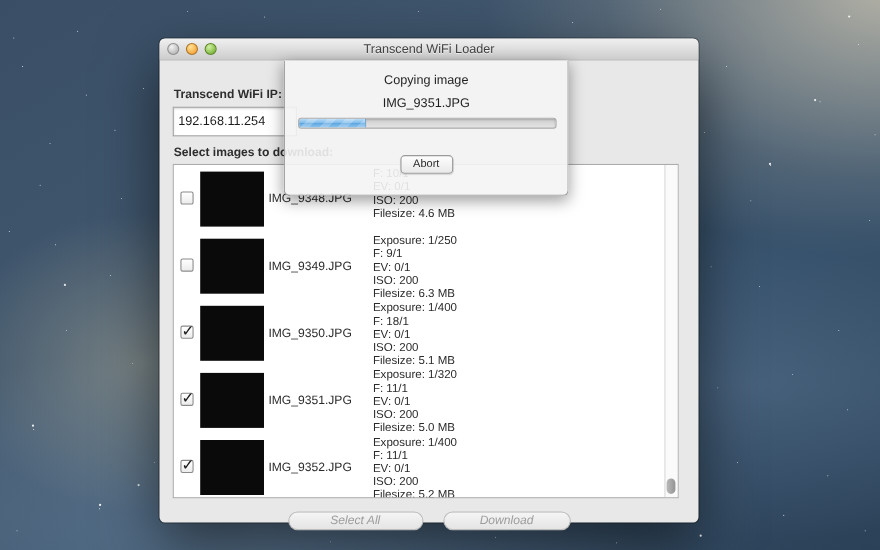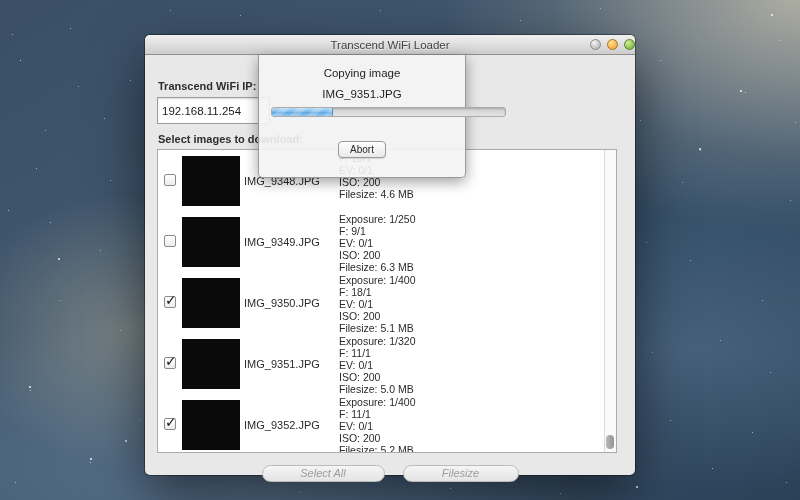--- a/index.html
+++ b/index.html
@@ -52,21 +52,21 @@
   
   .window {
     position:absolute; left:145px; top:35px; width:490px; height:440px;
     border-radius:5px; background:#e8e8e8;
     box-shadow: 0 22px 55px rgba(0,0,0,.55), 0 0 0 1px rgba(0,0,0,.35);
   }
   .titlebar {
     height:20px; border-radius:5px 5px 0 0;
     background:linear-gradient(#f0f0f0, #cdcdcd);
     border-bottom:1px solid #8f8f8f;
-    display:flex; align-items:center; position:relative;justify-content:flex-end;
+    display:flex; align-items:center; position:relative;
   }
   .title {
     position:absolute; left:0; right:0; text-align:center;
     font-size:11.5px; color:#424242; text-shadow:0 1px 0 rgba(255,255,255,.65);
   }
   .lights { display:flex; gap:6px; margin-left:7px; z-index:2; }
   .light { width:11px; height:11px; border-radius:50%; }
   .light-close { background:radial-gradient(circle at 35% 30%, #f4f4f4, #bdbdbd 70%); border:1px solid #8d8d8d; }
   .light-min   { background:radial-gradient(circle at 35% 30%, #ffe39a, #f6a83b 75%); border:1px solid #ad7225; }
   .light-zoom  { background:radial-gradient(circle at 35% 30%, #d3f0a4, #7fb93f 75%); border:1px solid #5c8627; }
@@ -125,21 +125,21 @@
     background:linear-gradient(#f5f5f5,#e4e4e4);
     font-size:11px; color:#9d9d9d; text-align:center; line-height:15px;
     font-family:"Liberation Sans","DejaVu Sans",sans-serif;
     font-style:italic;
   }
   .btn-selectall { width:123px; }
   .btn-download { width:116px; }
 
   
   .sheet {
-    position:absolute; left:113px; top:0px; width:208px; height:123px;
+    position:absolute; left:113px; top:0px; width:259px; height:123px;
     background:rgba(244,244,244,0.90);
     border:1px solid #9a9a9a; border-top:none; border-radius:0 0 5px 5px;
     box-shadow:0 4px 14px rgba(0,0,0,.38);
     z-index:5;
   }
   .sheet-title { margin-top:12px; text-align:center; font-size:11.5px; color:#1f1f1f; }
   .sheet-file  { margin-top:9px; text-align:center; font-size:11.5px; color:#1f1f1f; }
   .progress-track {
     position:absolute; left:12px; top:52px; width:235px; height:10px;
     background:linear-gradient(#cfcfcf,#e4e4e4); border:1px solid #ababab; border-radius:3px;
@@ -257,21 +257,21 @@
             </span>
   </div>
 </div>
       <div class="scrolltrack">
         <div class="scrollthumb"></div>
       </div>
     </div>
 
     <div class="bottom-buttons">
       <button class="pill-btn btn-selectall">Select All</button>
-      <button class="pill-btn btn-download">Filesize</button>
+      <button class="pill-btn btn-download">Download</button>
     </div>
 
     <div class="sheet">
       <div class="sheet-title">Copying image</div>
       <div class="sheet-file">IMG_9351.JPG</div>
       <div class="progress-track">
         <div class="progress-fill" style="width: 26%;"></div>
       </div>
       <button class="abort-btn">Abort</button>
     </div>

